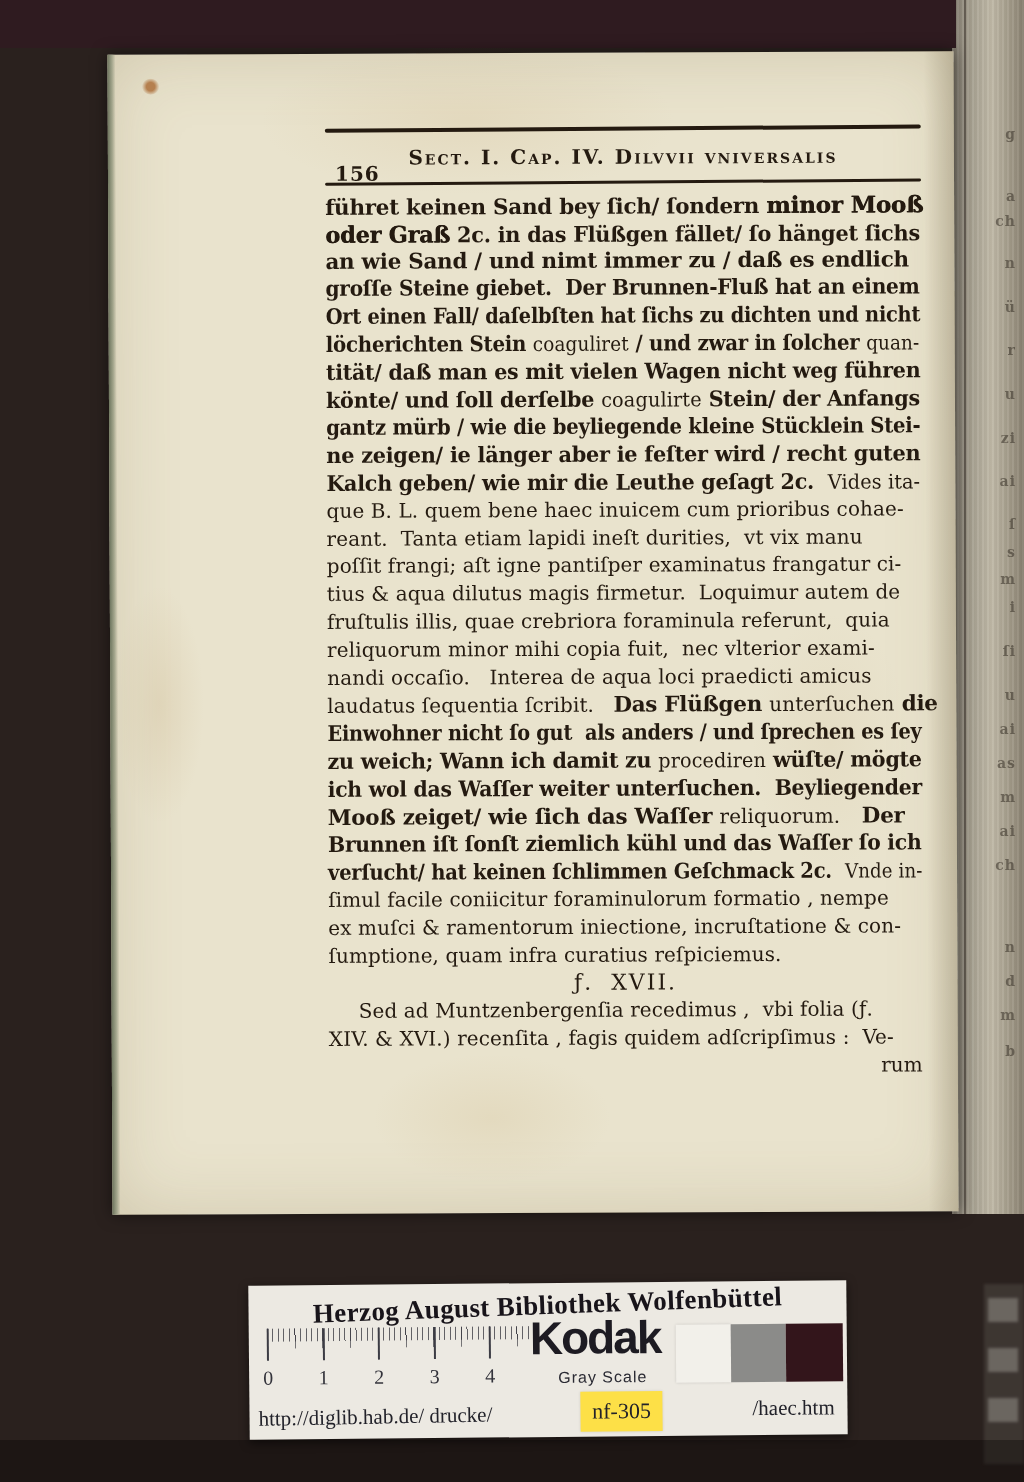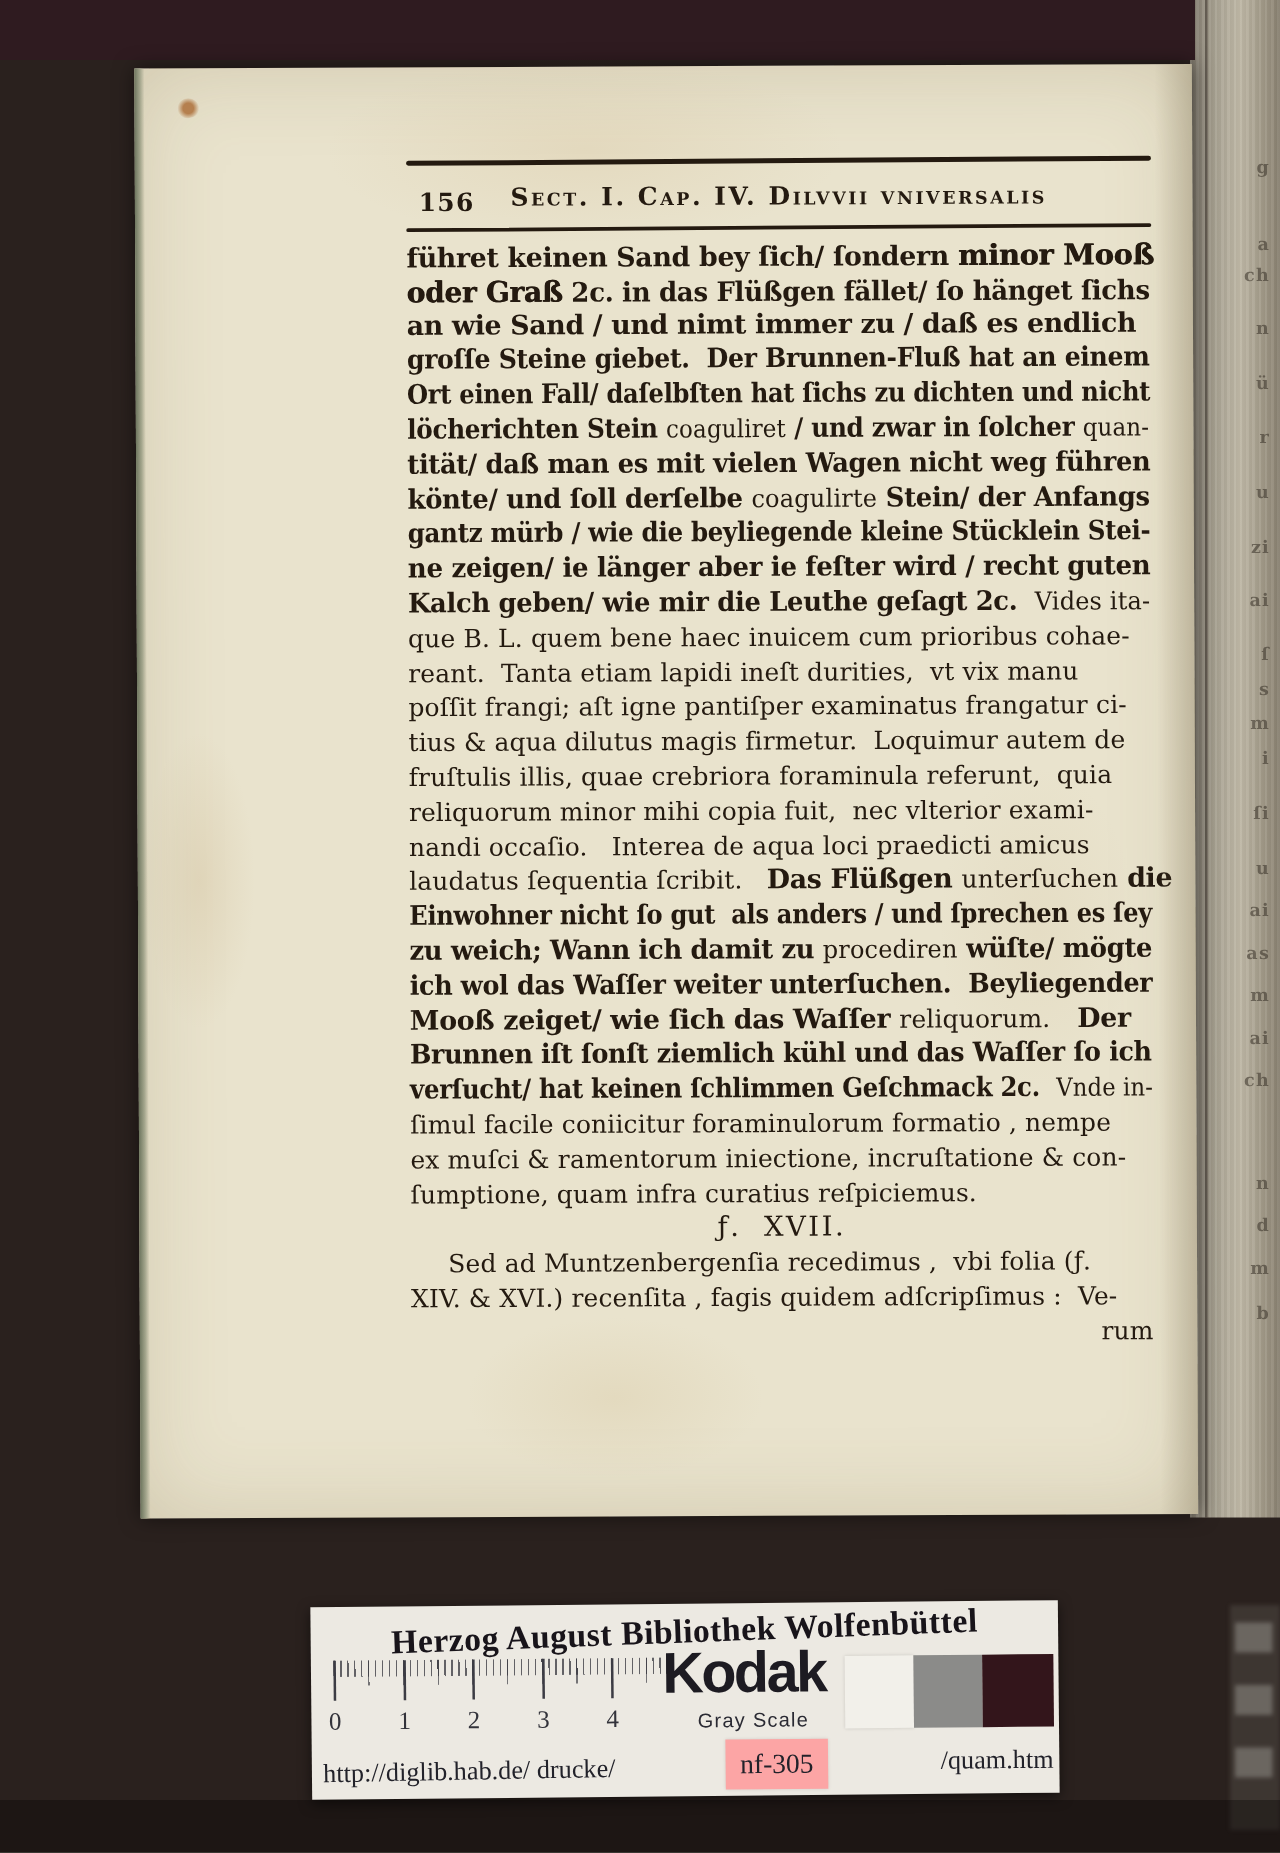--- a/index.html
+++ b/index.html
@@ -40,21 +40,21 @@
     background:radial-gradient(ellipse,rgba(198,172,120,.17),rgba(198,172,120,0) 70%);}
   .stain.s5{left:640px;top:560px;width:160px;height:260px;
     background:radial-gradient(ellipse,rgba(192,166,116,.10),rgba(192,166,116,0) 70%);}
 
   
   .rule{position:absolute;left:217px;width:596px;background:#241a10;border-radius:2px;}
   .rule.r1{top:74px;height:4px;transform:rotate(-.15deg);}
   .rule.r2{top:128px;height:3px;transform:rotate(-.15deg);}
   .header-row{position:absolute;left:217px;top:92px;width:596px;height:26px;
     color:#241a10;white-space:pre;}
-  .pagenum{position:absolute;left:10px;top:4px;font:700 20px "DejaVu Serif",serif;letter-spacing:1px;text-align:center;}
+  .pagenum{position:absolute;left:10px;top:16px;font:700 20px "DejaVu Serif",serif;letter-spacing:1px;text-align:center;}
   .running-title{position:absolute;left:0;right:0;top:0;text-align:center;
     font:700 20px "DejaVu Serif",serif;font-variant:small-caps;letter-spacing:2px;}
 
   
   .body-text{position:absolute;left:217px;top:139px;width:594px;color:#241a10;}
   .line{display:block;height:27.8px;line-height:27.8px;white-space:pre;overflow:visible;
     transform-origin:left center;}
   .line.c{text-align:center;transform-origin:center;}
   .line.r{text-align:right;transform-origin:right center;}
   .line.i{padding-left:30px;}
@@ -78,21 +78,21 @@
   .ruler .num{position:absolute;top:38px;width:20px;text-align:center;
     font:400 20px "Liberation Serif",serif;color:#33333b;}
   .kodak-brand{position:absolute;left:281px;top:28px;
     font:700 46px "Liberation Sans",sans-serif;letter-spacing:-2px;color:#1d1b22;}
   .gray-scale-label{position:absolute;left:309px;top:86px;
     font:400 16px "Liberation Sans",sans-serif;letter-spacing:1px;color:#2a2a33;}
   .patch{position:absolute;top:43px;height:58px;}
   .patch.white{left:427px;width:55px;background:#f2f0ea;box-shadow:0 0 3px rgba(0,0,0,.15);}
   .patch.gray {left:482px;width:55px;background:#8b8b89;}
   .patch.dark {left:537px;width:57px;background:#33151b;}
-  .code-box{position:absolute;left:331px;top:109px;width:82px;height:40px;background:#fca5a5;
+  .code-box{position:absolute;left:331px;top:109px;width:82px;height:40px;background:#fde047;
     box-shadow:0 0 3px rgba(0,0,0,.12);}
   .code-text{position:absolute;left:0;right:0;top:7px;text-align:center;
     font:400 22px "Liberation Serif",serif;color:#22222a;}
   .start-link{position:absolute;left:503px;top:115px;font:400 21px "Liberation Serif",serif;
     color:#22222a;}
   .bar-url{position:absolute;left:9px;top:120px;font:400 21px "Liberation Serif",serif;
     color:#22222a;transform:rotate(-.5deg);}
 
   
   .br-label{position:absolute;left:984px;top:1284px;width:40px;height:180px;z-index:4;
@@ -209,21 +209,21 @@
     <div class="kodak-brand">Kodak</div>
     <div class="gray-scale-label">Gray Scale</div>
 
     <div class="patch white"></div>
     <div class="patch gray"></div>
     <div class="patch dark"></div>
 
     <div class="code-box">
       <div class="code-text">nf-305</div>
     </div>
-    <div class="start-link">/quam.htm</div>
+    <div class="start-link">/haec.htm</div>
     <div class="bar-url">http://diglib.hab.de/ drucke/</div>
   </div>
 
   <div class="br-label">
     <div class="b b1"></div>
       <div class="b b2"></div>
       <div class="b b3"></div>
   </div>
 
   <div class="bottom-shade"></div>

